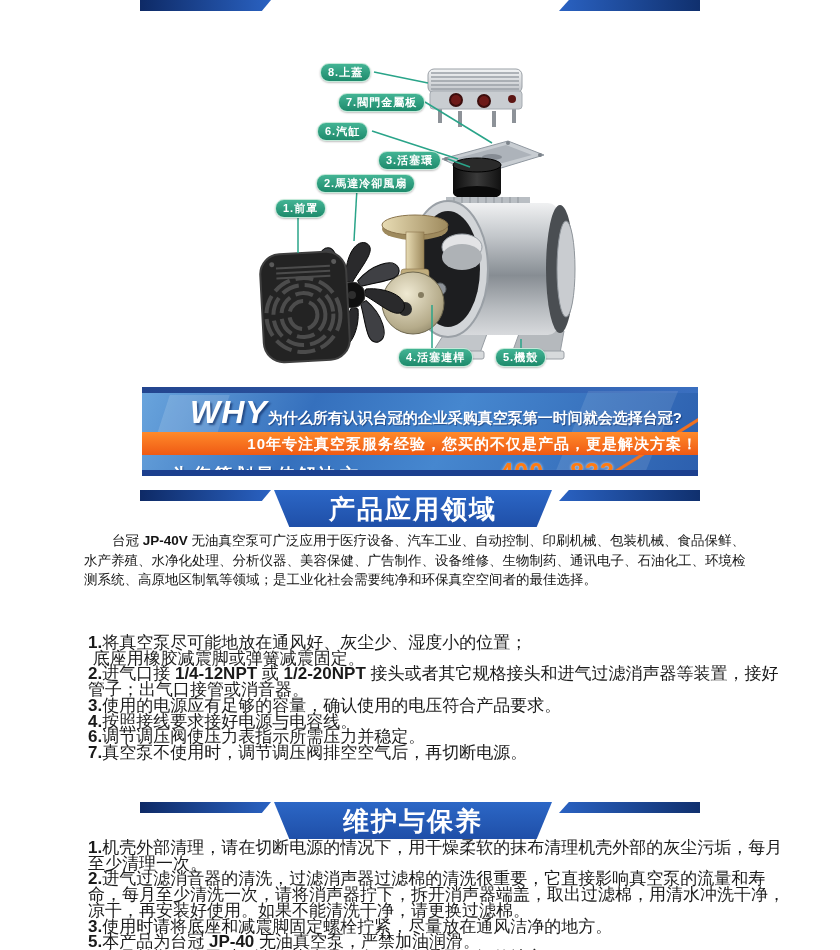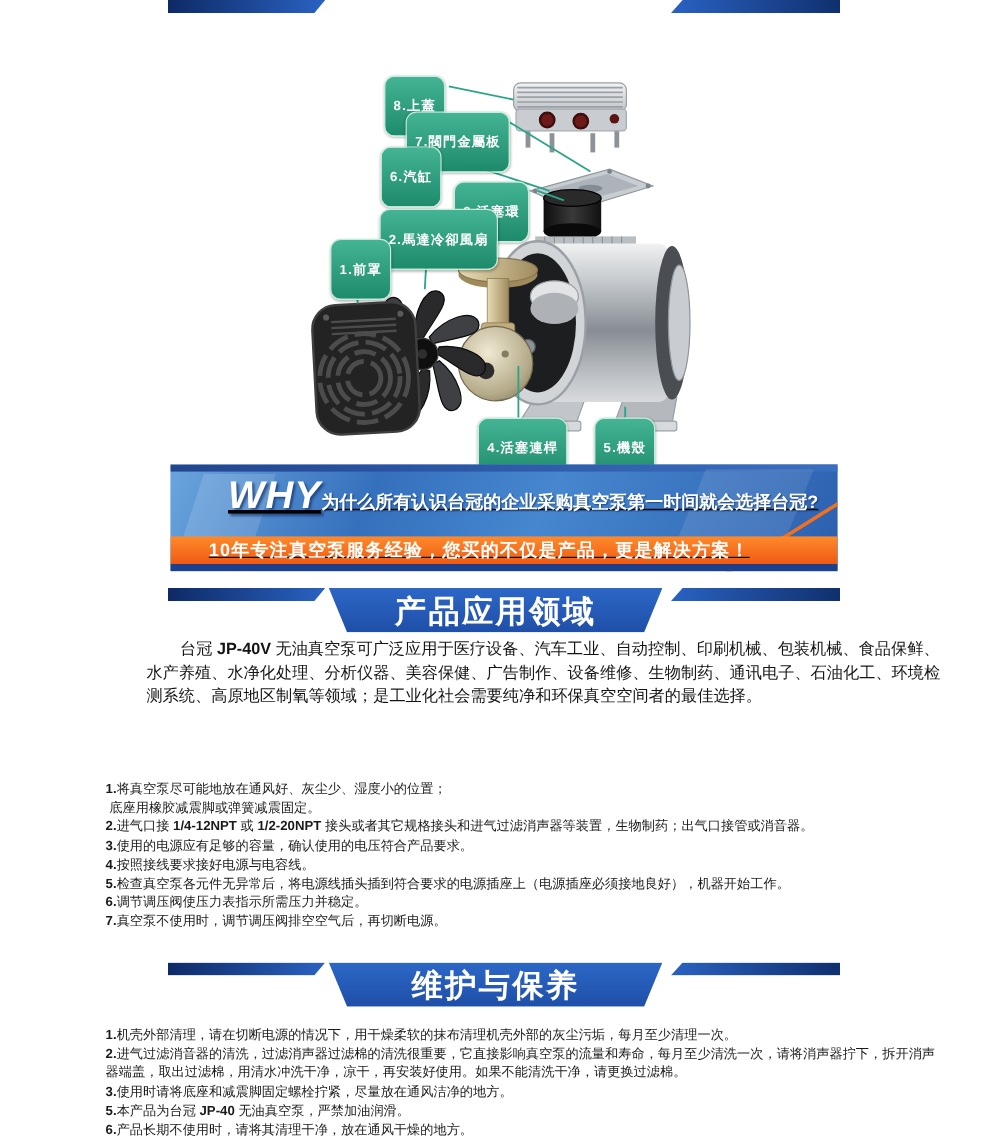--- a/index.html
+++ b/index.html
@@ -17,50 +17,50 @@
   .trap{position:absolute;left:134px;top:0;width:278px;height:37px;
     background:linear-gradient(180deg,#2c67c6,#1f4fa8);
     clip-path:polygon(0 0,100% 0,94.5% 100%,5.5% 100%);
     color:#fff;font-size:26px;font-weight:bold;text-align:center;line-height:38px;letter-spacing:2px;}
 
   
   .diagram{position:absolute;left:140px;top:55px;width:560px;height:332px;}
   .diagram svg{position:absolute;left:0;top:0;}
   .pill{position:absolute;background:linear-gradient(180deg,#43b494,#1e8a6c);
     border:1px solid #c4ead9;border-radius:9px;color:#fff;font-size:11px;font-weight:bold;
-    padding:17px 7px;white-space:nowrap;box-shadow:0 1px 2px rgba(0,0,0,.25);letter-spacing:1px;}
+    padding:1px 7px;white-space:nowrap;box-shadow:0 1px 2px rgba(0,0,0,.25);letter-spacing:1px;}
 
   
   .why{position:absolute;left:142px;top:387px;width:556px;height:89px;overflow:hidden;
-    background:linear-gradient(115deg,#6aa5dd 0%,#3570bd 30%,#4687cf 55%,#2c5fae 100%);text-decoration:underline;}
+    background:linear-gradient(115deg,#6aa5dd 0%,#3570bd 30%,#4687cf 55%,#2c5fae 100%);}
   .why-top-strip{position:absolute;top:0;left:0;width:100%;height:6px;
     background:linear-gradient(90deg,#23458f,#3a6fc0);}
   .why-bottom-strip{position:absolute;bottom:0;left:0;width:100%;height:6px;background:#1c3f8e;}
   .why-streak1{position:absolute;left:18px;top:8px;width:60px;height:60px;background:rgba(255,255,255,.14);transform:skewX(-18deg);}
   .why-streak2{position:absolute;left:430px;top:4px;width:90px;height:80px;background:rgba(255,255,255,.10);transform:skewX(-22deg);}
   .why-diag{position:absolute;right:-30px;bottom:14px;width:190px;height:3px;background:#f07020;transform:rotate(-32deg);}
   .why-row1{position:relative;padding:7px 0 0 48px;display:flex;align-items:baseline;}
   .why-word{font-size:32px;font-weight:900;font-style:italic;color:#fff;letter-spacing:1px;
     text-shadow:2px 2px 2px rgba(15,45,100,.65);}
   .why-headline{font-size:15px;font-weight:bold;color:#fff;
     text-shadow:1px 1px 1px rgba(15,45,100,.6);}
-  .why-orange{position:relative;margin-top:16px;height:23px;line-height:23px;
+  .why-orange{position:relative;margin-top:1px;height:23px;line-height:23px;
     background:linear-gradient(180deg,#ff8a2a,#ef5a14);
-    color:#fff;font-size:15px;font-weight:bold;padding-left:32px;letter-spacing:1px;}
+    color:#fff;font-size:15px;font-weight:bold;padding-left:32px;letter-spacing:1px;text-align:right;}
   .why-row3{position:relative;margin-top:3px;padding-left:30px;display:flex;align-items:center;}
   .why-slogan{font-size:18px;font-weight:bold;color:#fff;letter-spacing:3px;
     text-shadow:1px 1px 1px rgba(15,45,100,.6);}
   .why-hotline-label{font-size:12px;font-weight:bold;color:#ff8c1e;margin-left:16px;}
   .why-hotline-number{font-size:25px;font-weight:900;color:#ff7b12;margin-left:6px;letter-spacing:1px;
     text-shadow:0 0 3px rgba(255,255,255,.75);}
 
   
   .app-para{position:absolute;left:84px;top:531px;width:674px;font-size:13.5px;line-height:19.5px;
-    color:#141414;text-indent:28px;margin-left:38px;}
-  .text-list{position:absolute;left:88px;width:702px;font-size:11px;line-height:15.7px;color:#1a1a1a;margin-top:16px;}
+    color:#141414;text-indent:28px;}
+  .text-list{position:absolute;left:88px;width:702px;font-size:17px;line-height:15.7px;color:#1a1a1a;}
   .install-list{top:635px;}
   .maint-list{top:840px;}
   .list-line{white-space:pre-wrap;}
   .bseg{font-weight:bold;}
 </style>
 </head>
 <body>
 
 <div class="page">
 
@@ -232,27 +232,26 @@
   </div>
 
   <div class="app-para"><span>台冠 </span><span class="bseg">JP-40V</span><span> 无油真空泵可广泛应用于医疗设备、汽车工业、自动控制、印刷机械、包装机械、食品保鲜、水产养殖、水净化处理、分析仪器、美容保健、广告制作、设备维修、生物制药、通讯电子、石油化工、环境检测系统、高原地区制氧等领域；是工业化社会需要纯净和环保真空空间者的最佳选择。</span></div>
 
 
   <div class="text-list install-list">
 
       <div class="list-line"><span class="bseg">1.</span><span>将真空泵尽可能地放在通风好、灰尘少、湿度小的位置；
  底座用橡胶减震脚或弹簧减震固定。</span></div>
 
-      <div class="list-line"><span class="bseg">2.</span><span>进气口接 </span><span class="bseg">1/4-12NPT</span><span> 或 </span><span class="bseg">1/2-20NPT</span><span> 接头或者其它规格接头和进气过滤消声器等装置，生物制药；出气口接管或消音器。</span></div>
+      <div class="list-line"><span class="bseg">2.</span><span>进气口接 </span><span class="bseg">1/4-12NPT</span><span> 或 </span><span class="bseg">1/2-20NPT</span><span> 接头或者其它规格接头和进气过滤消声器等装置，接好管子；出气口接管或消音器。</span></div>
 
       <div class="list-line"><span class="bseg">3.</span><span>使用的电源应有足够的容量，确认使用的电压符合产品要求。</span></div>
 
       <div class="list-line"><span class="bseg">4.</span><span>按照接线要求接好电源与电容线。</span></div>
 
-      <div class="list-line"><span class="bseg">5.</span><span>检查真空泵各元件无异常后，将电源线插头插到符合要求的电源插座上（电源插座必须接地良好），机器开始工作。</span></div>
 
       <div class="list-line"><span class="bseg">6.</span><span>调节调压阀使压力表指示所需压力并稳定。</span></div>
 
       <div class="list-line"><span class="bseg">7.</span><span>真空泵不使用时，调节调压阀排空空气后，再切断电源。</span></div>
 
     </div>
 
   <div class="sec-banner" style="top:802px;">
     <div class="bar-left"></div>
     <div class="bar-right"></div>

